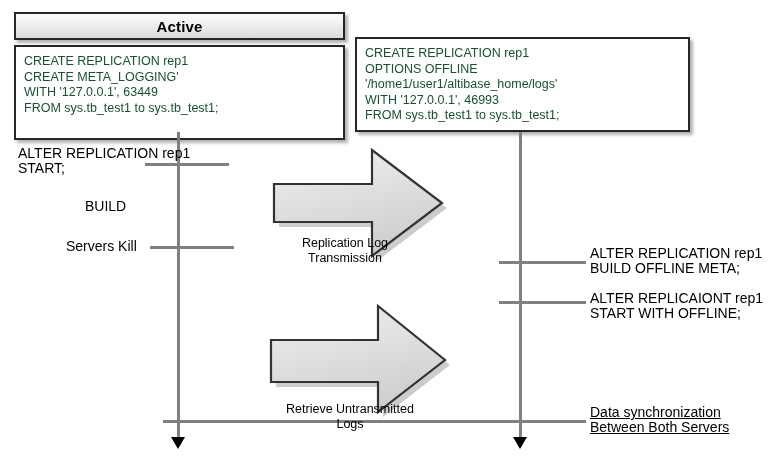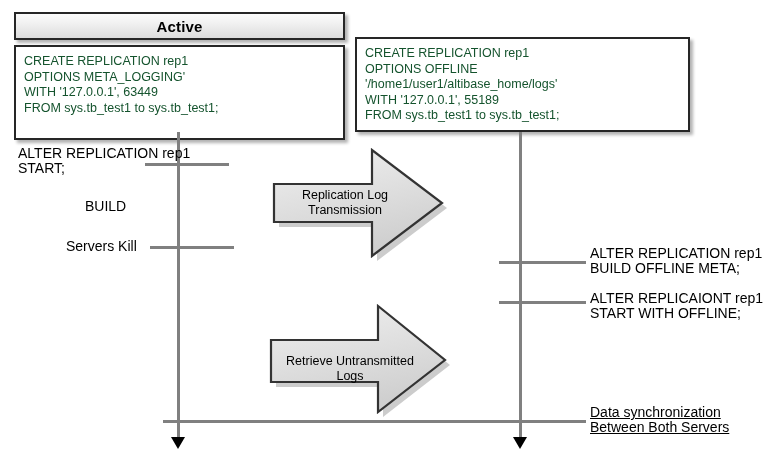--- a/index.html
+++ b/index.html
@@ -51,49 +51,49 @@
     line-height:14.5px;white-space:pre;
   }
 
   
   .block-arrow{position:absolute;}
   .block-arrow svg{display:block;overflow:visible;}
   .arrow-label{
     position:absolute;
     font-size:12.5px;color:#000;line-height:15px;
     text-align:center;white-space:pre;
-    display:flex;align-items:center;justify-content:center;
+    display:flex;align-items:center;justify-content:center;margin-top:48px;
   }
 </style>
 </head>
 <body>
 
 <div id="canvas">
 
   <div class="node" style="left:14px;top:12px;width:314px;height:128px;">
     <div class="node-title" style="width:331px;height:28px;">
       <span>Active</span>
     </div>
     <div class="node-body" style="top:33px;width:331px;height:95px;">
       <div class="code-line">CREATE REPLICATION rep1</div>
-      <div class="code-line">OPTIONS META_LOGGING'</div>
+      <div class="code-line">CREATE META_LOGGING'</div>
       <div class="code-line">WITH '127.0.0.1', 63449</div>
       <div class="code-line">FROM sys.tb_test1 to sys.tb_test1;</div>
     </div>
   </div>
 
   <div class="node" style="left:355px;top:4px;width:335px;height:128px;">
     <div class="node-title" style="width:297px;height:28px;margin-top:36px;">
       <span>Standby</span>
     </div>
     <div class="node-body" style="top:33px;width:335px;height:95px;">
       <div class="code-line">CREATE REPLICATION rep1</div>
       <div class="code-line">OPTIONS OFFLINE</div>
       <div class="code-line">'/home1/user1/altibase_home/logs'</div>
-      <div class="code-line">WITH '127.0.0.1', 55189</div>
+      <div class="code-line">WITH '127.0.0.1', 46993</div>
       <div class="code-line">FROM sys.tb_test1 to sys.tb_test1;</div>
     </div>
   </div>
 
   <div class="lifeline" style="left:177px;top:132px;height:310px;"></div>
   <div class="lifeline-head" style="left:171px;top:437px;"></div>
 
   <div class="lifeline" style="left:519px;top:132px;height:310px;"></div>
   <div class="lifeline-head" style="left:513px;top:437px;"></div>
 

